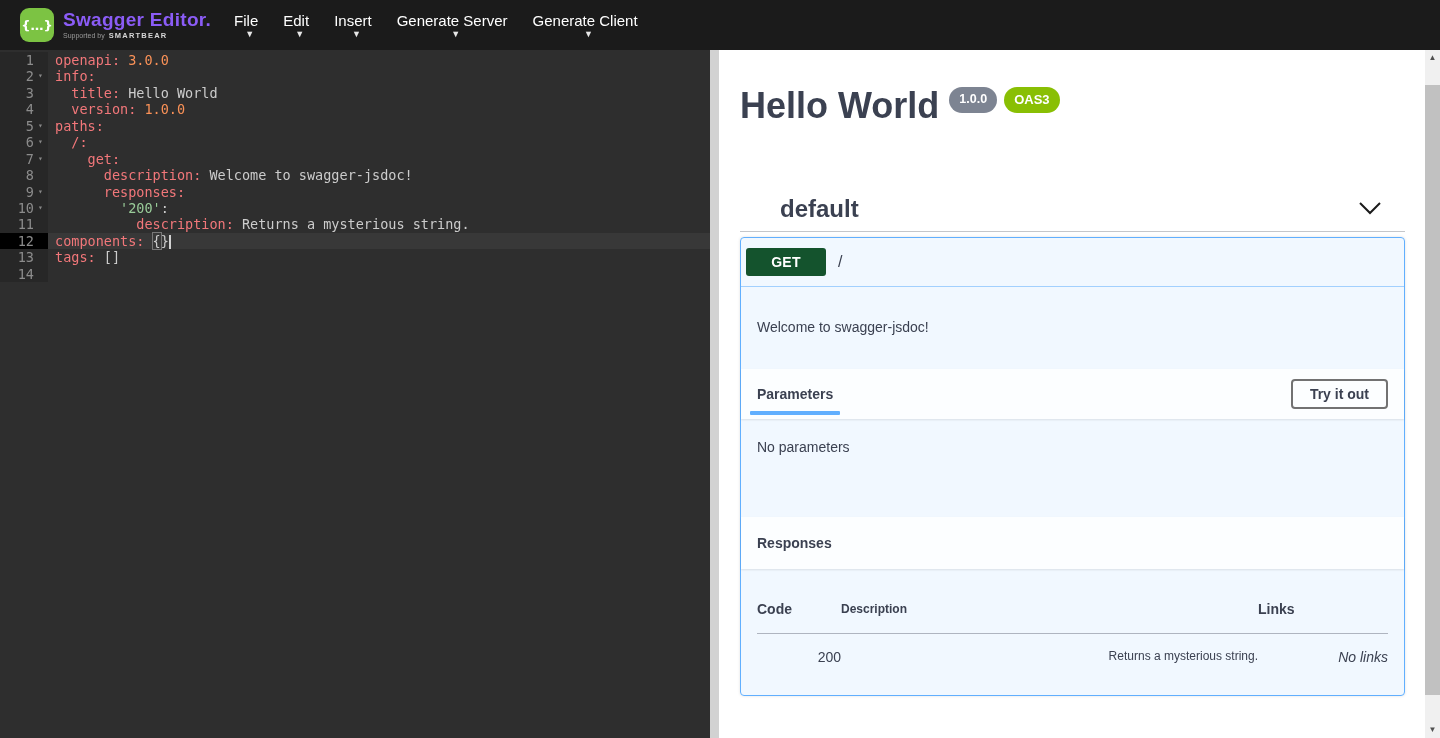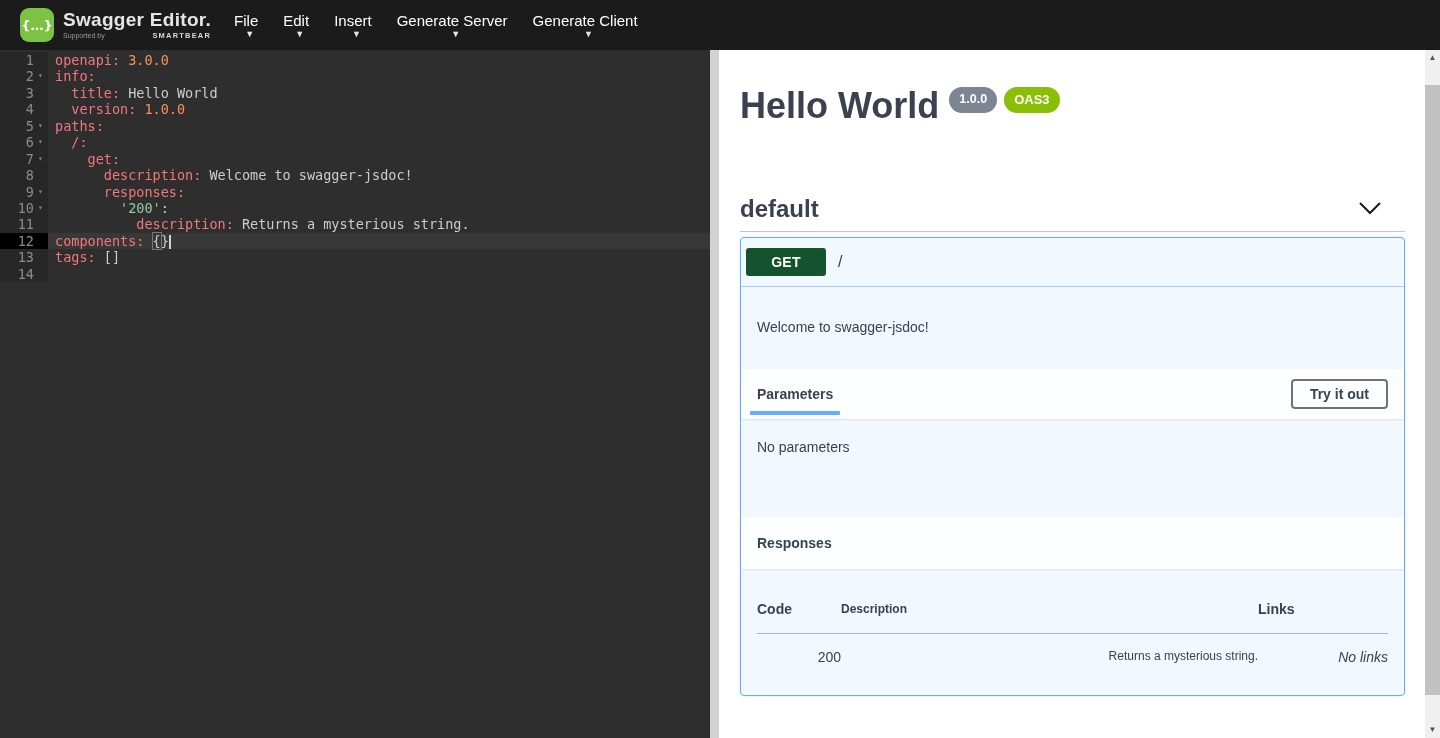--- a/index.html
+++ b/index.html
@@ -7,22 +7,22 @@
   body { font-family: "Liberation Sans", sans-serif; background: #fff; }
 
   
   .navbar {
     height: 50px; background: #1b1b1b; display: flex; align-items: center;
     padding: 0 0 0 20px;
   }
   .brand { display: flex; align-items: center; gap: 9px; }
   .brand-logo { width: 34px; height: 34px; flex: 0 0 auto; }
   .brand-text { display: flex; flex-direction: column; line-height: 1; }
-  .brand-name { color: #e5e5e5; font-size: 19px; font-weight: 600; letter-spacing: .3px; }
-  .brand-tagline { margin-top: 3px; font-size: 7px; color: #9a9a9a; display: flex; gap: 4px; align-items: baseline; justify-content: space-between; }
+  .brand-name { color: #8b5cf6; font-size: 19px; font-weight: 600; letter-spacing: .3px; }
+  .brand-tagline { margin-top: 3px; font-size: 7px; color: #9a9a9a; display: flex; gap: 4px; align-items: baseline; }
   .brand-tagline .smartbear { color: #d6d6d6; font-weight: bold; letter-spacing: 1.2px; font-size: 7.5px; }
   .nav-menus { display: flex; align-items: center; margin-left: 23px; gap: 25px; }
   .nav-item { display: flex; align-items: center; color: #fff; font-size: 15px; cursor: pointer; padding: 14px 0; flex-direction: column; }
   .nav-item .caret { font-size: 9px; margin-left: 7px; color: #e8e8e8; }
 
   
   .workspace { display: flex; height: 688px; position: relative; }
 
   
   .editor-pane {
@@ -53,21 +53,21 @@
   .api-title { font-size: 36px; font-weight: bold; color: #3b4151; line-height: 1.05; }
   .badges { display: flex; gap: 7px; margin-top: 0; }
   .pill { color: #fff; font-weight: bold; border-radius: 14px; padding: 5px 10px; font-size: 12.5px; line-height: 1.2; }
   .pill-version { background: #7d8492; }
   .pill-oas { background: #89bf04; font-size: 13px; }
 
   .tag-header {
     margin-top: 70px; display: flex; justify-content: space-between; align-items: center;
     border-bottom: 1px solid rgba(59,65,81,.3); padding-bottom: 8px; cursor: pointer;
   }
-  .tag-title { font-size: 24px; font-weight: 600; color: #3b4151; }
+  .tag-title { font-size: 24px; font-weight: 600; color: #3b4151; margin-left: 40px; }
   .tag-chevron { margin-right: 24px; display: flex; align-items: center; }
 
   .opblock {
     margin-top: 5px; border: 1px solid #61affe; border-radius: 4px;
     background: rgba(97,175,254,.09); box-shadow: 0 0 3px rgba(0,0,0,.12);
   }
   .op-summary {
     display: flex; align-items: center; padding: 10px 5px; cursor: pointer;
     border-bottom: 1px solid rgba(97,175,254,.55);
   }

